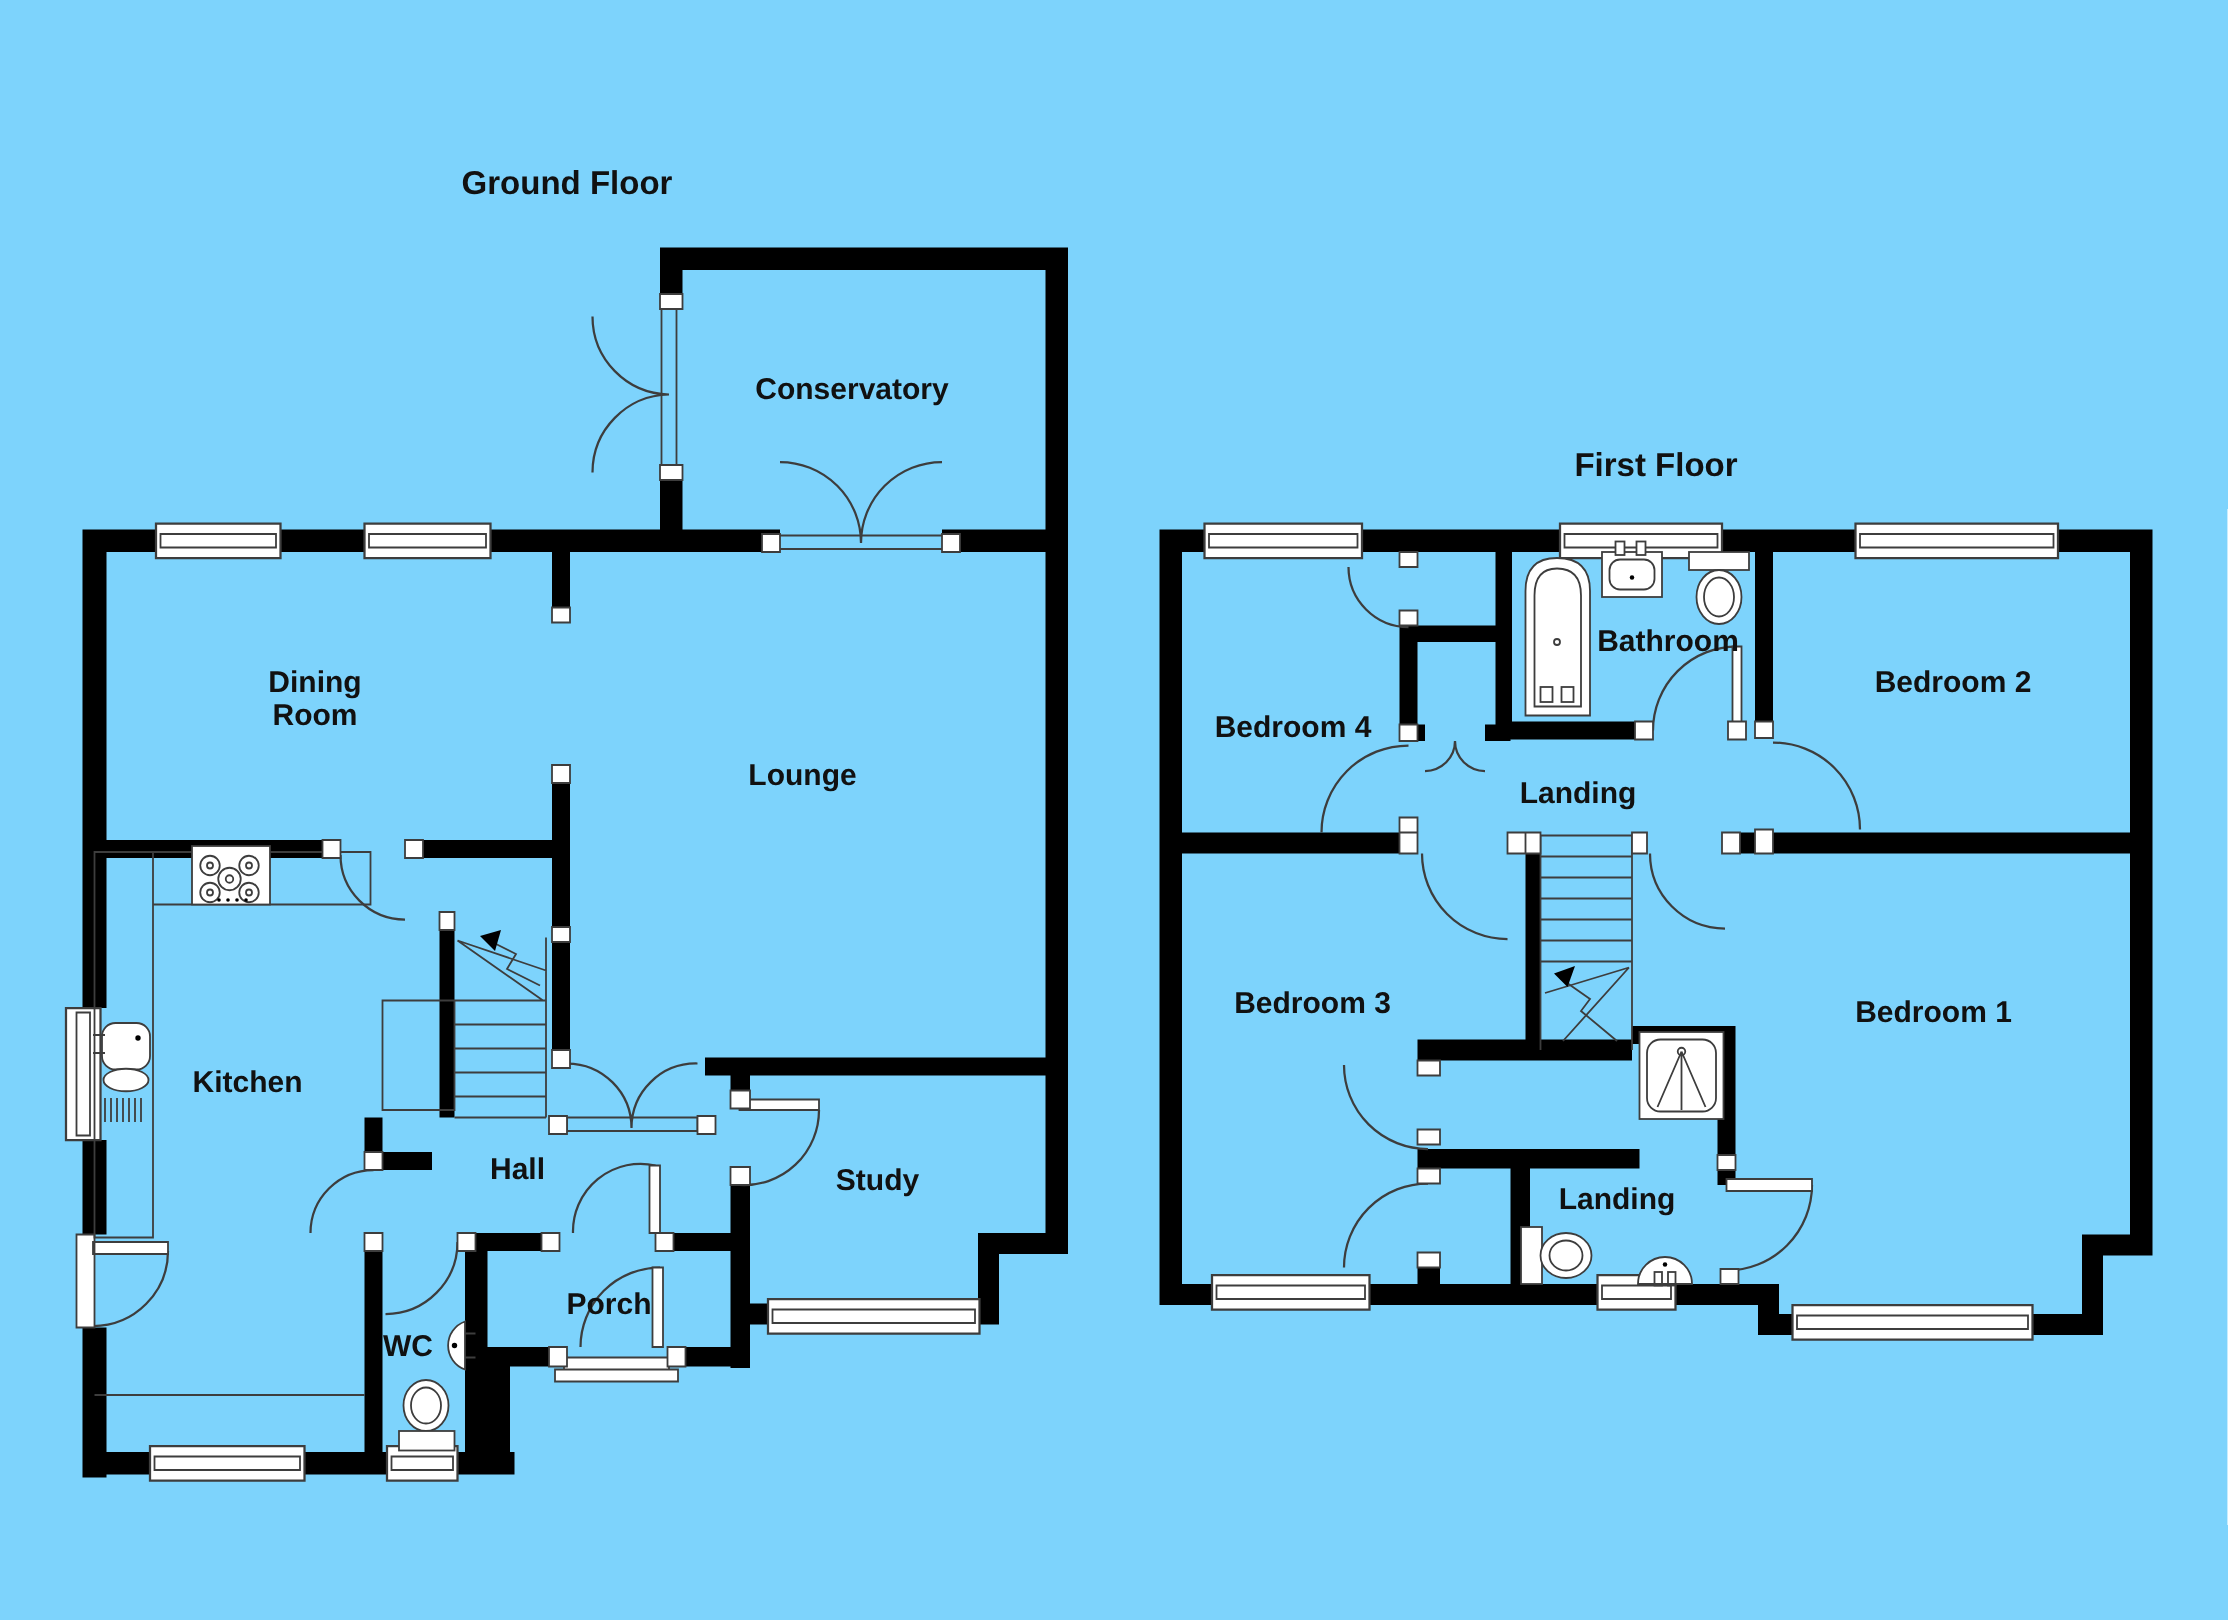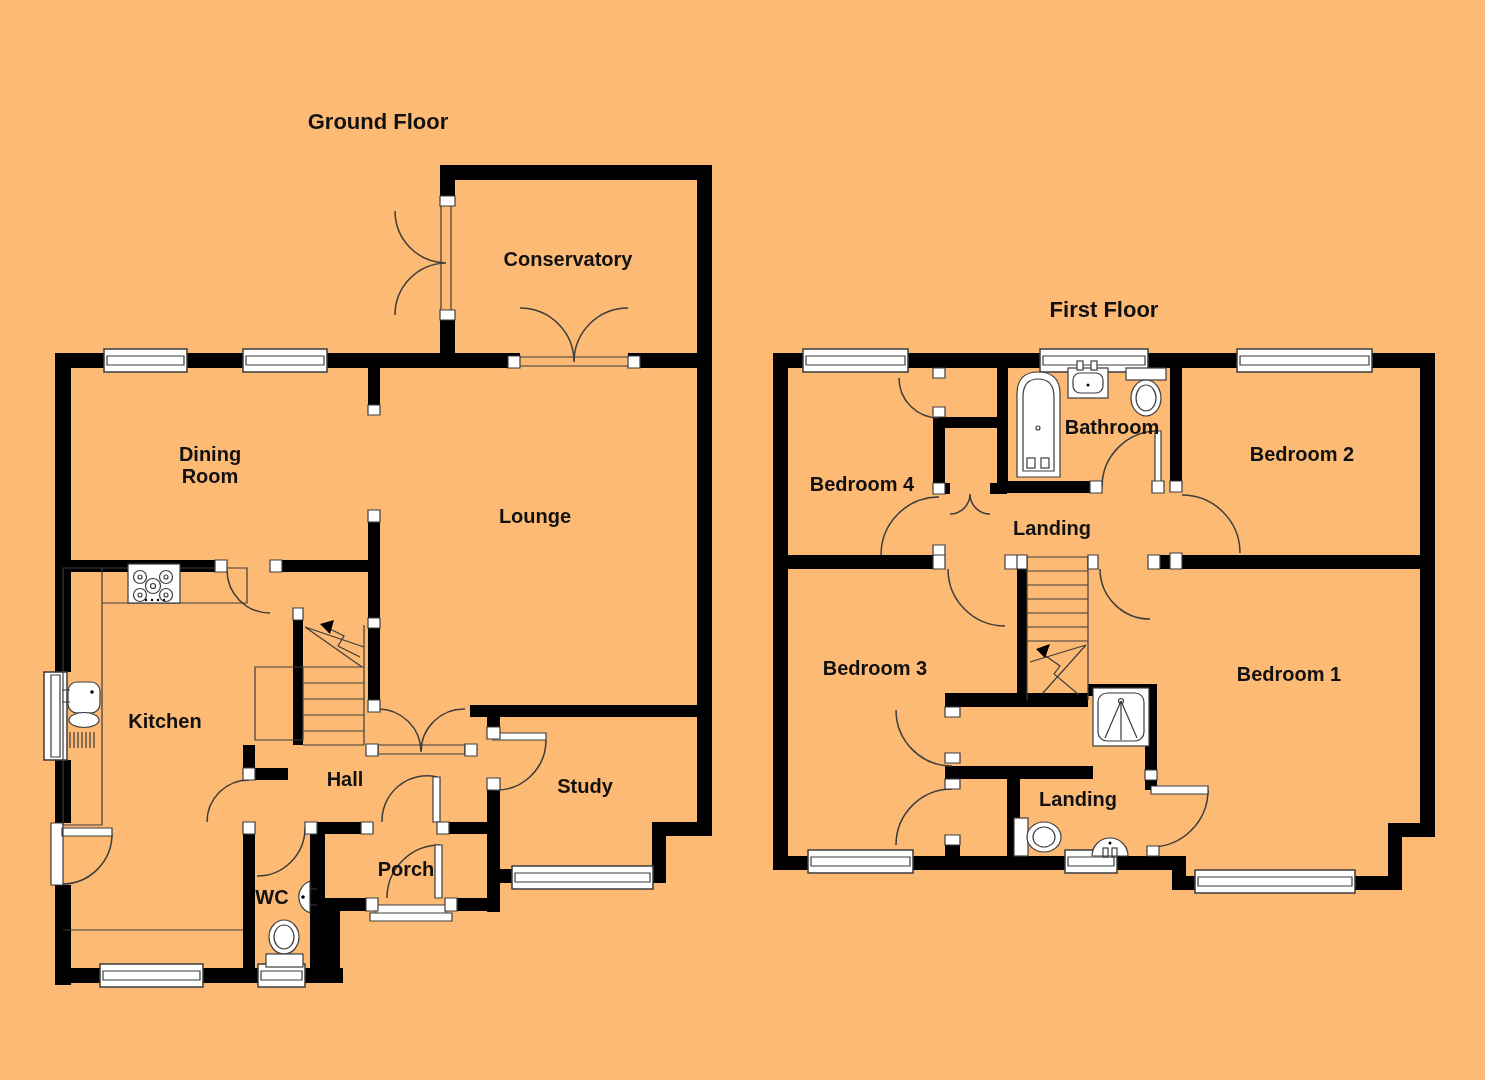--- a/index.html
+++ b/index.html
@@ -1,16 +1,16 @@
 <!DOCTYPE html>
 <html><head>
 <meta charset="utf-8">
 <style>
   html,body{margin:0;padding:0;background:#ffffff;}
-  .canvas{position:relative;width:1485px;height:1080px;background:#fdba74;overflow:hidden;}
+  .canvas{position:relative;width:1485px;height:1080px;background:#7dd3fc;overflow:hidden;}
   svg text{font-family:"Liberation Sans","DejaVu Sans",sans-serif;font-weight:bold;fill:#111;}
   text.title{font-size:22px;}
   text.room{font-size:20px;}
   .wall{fill:#000;stroke:none;}
   .t{fill:none;stroke:#3d3d3d;stroke-width:1.5;}
   .tt{fill:none;stroke:#3d3d3d;stroke-width:1.2;}
   .wf{fill:#fff;stroke:#3d3d3d;stroke-width:1.5;}
   .wf1{fill:#fff;stroke:#3d3d3d;stroke-width:1.2;}
   .blk{fill:#000;stroke:none;}
 </style>

